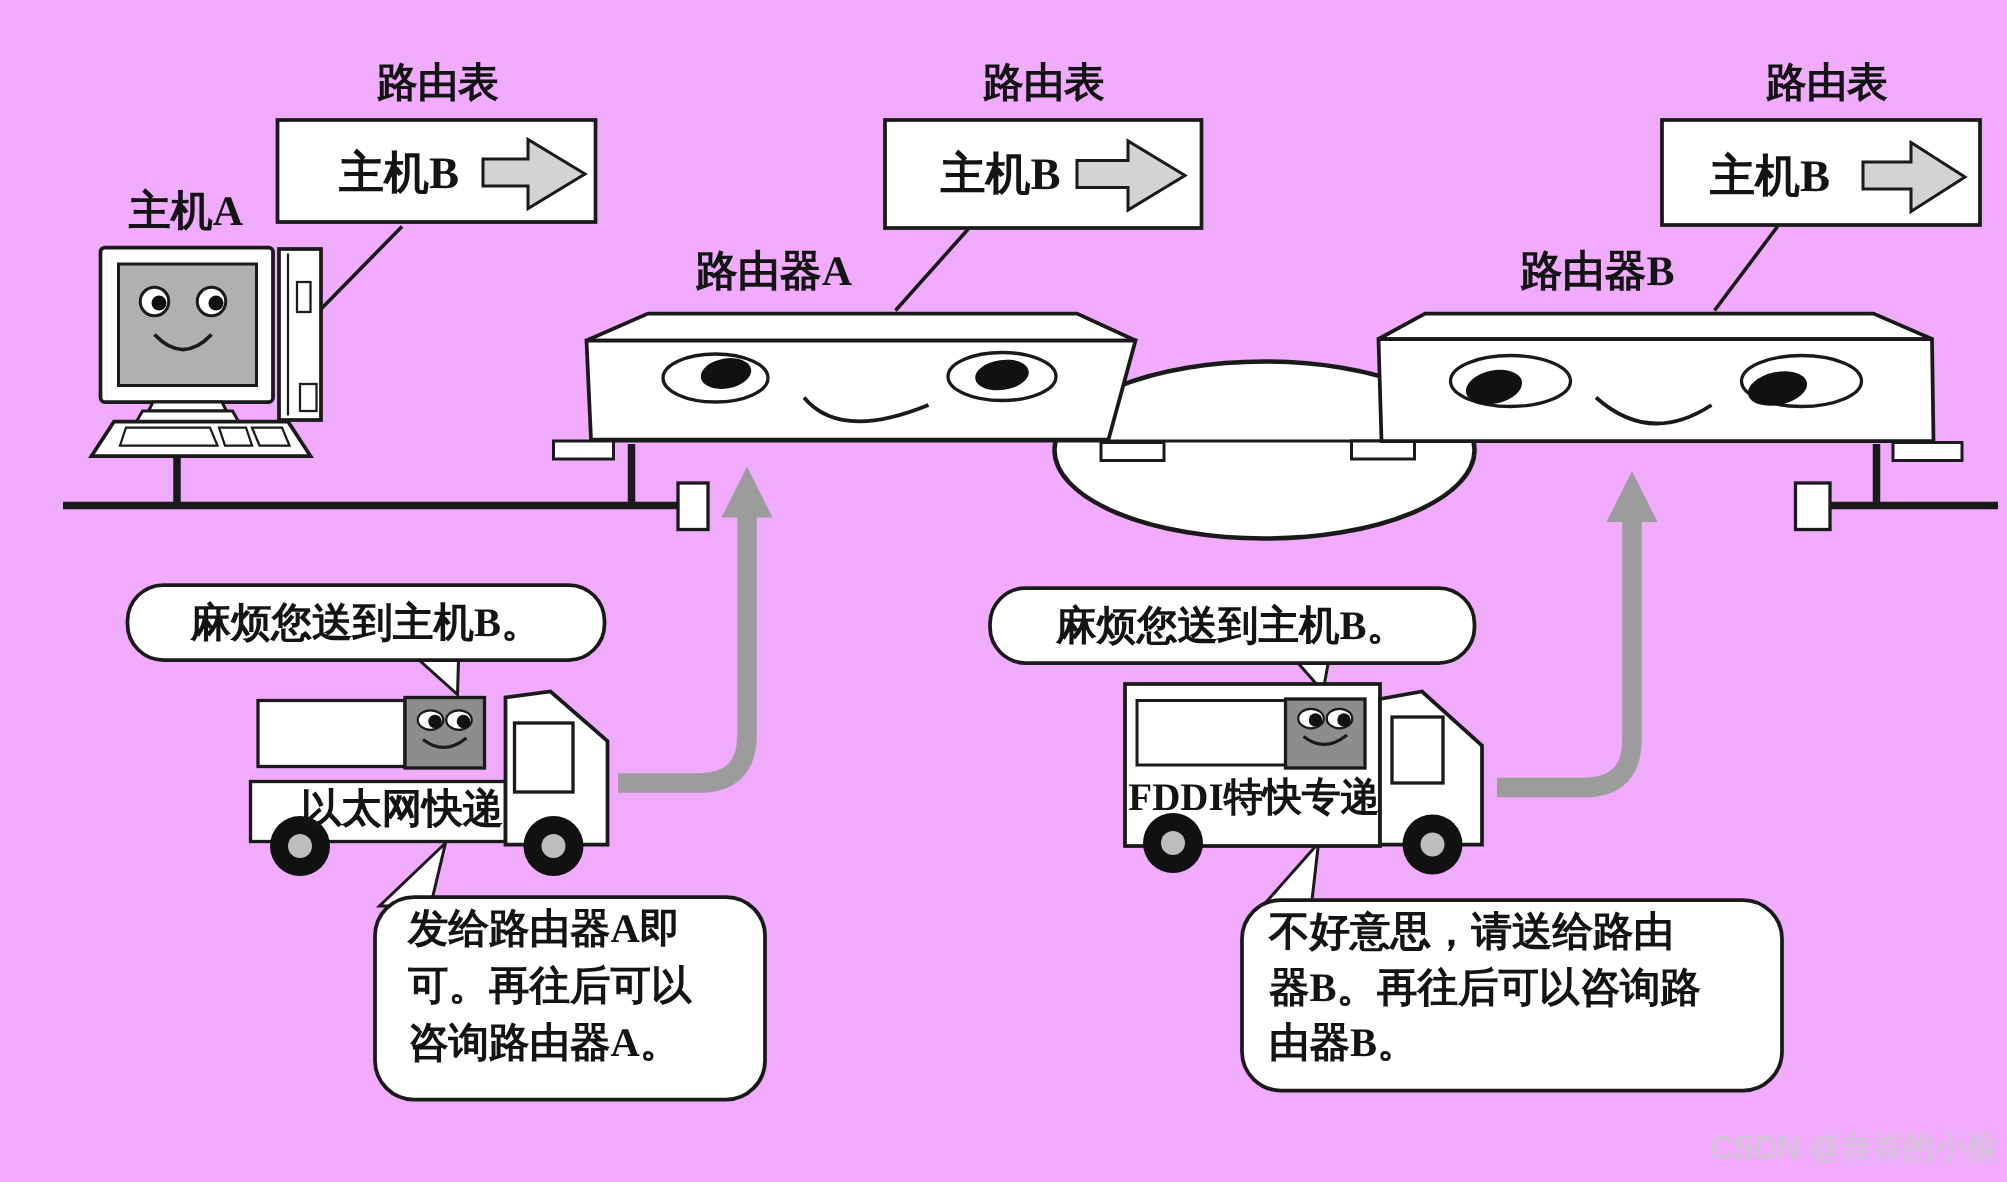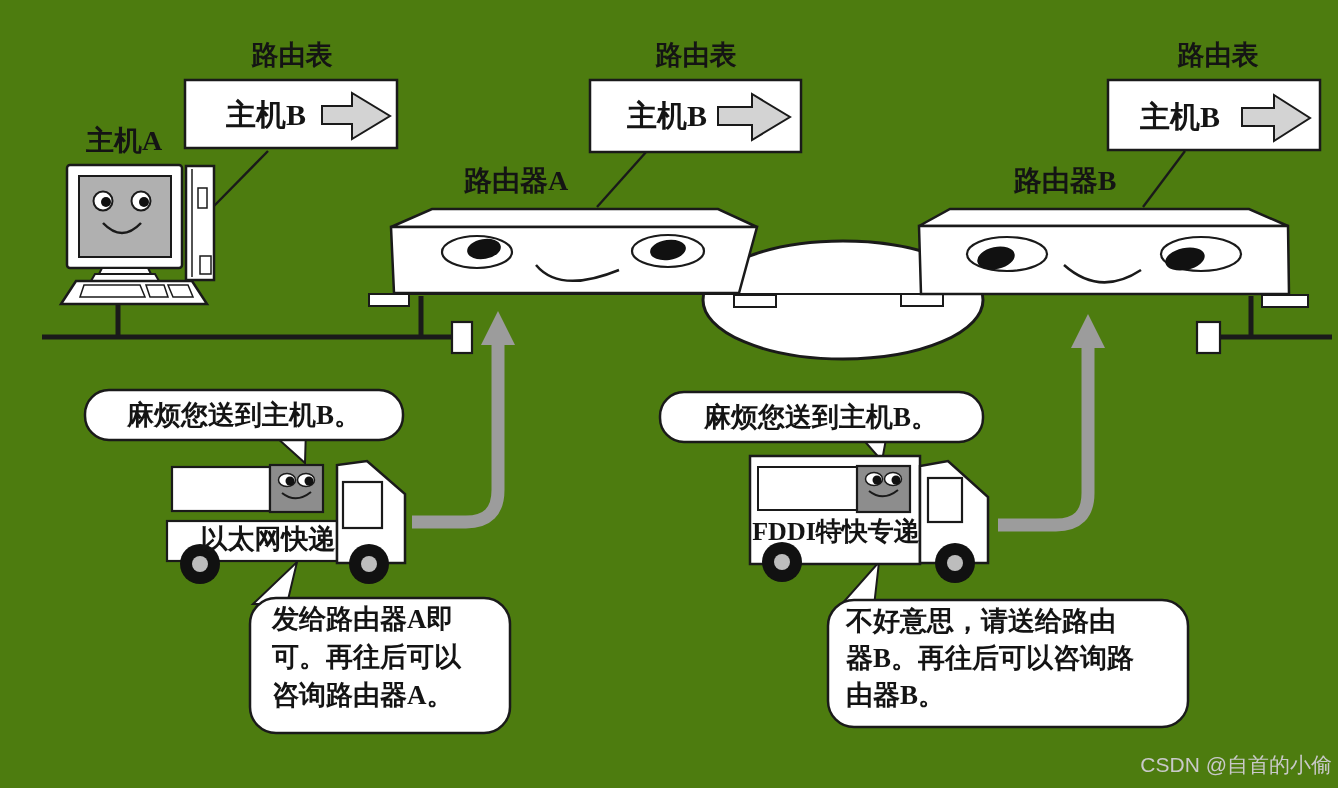--- a/index.html
+++ b/index.html
@@ -1,16 +1,16 @@
 <!DOCTYPE html>
 <html><head>
 <meta charset="utf-8">
 <style>
   html,body{margin:0;padding:0;background:#ffffff;}
-  .stage{position:relative;width:1338px;height:788px;background:#4d7c0f;overflow:hidden;}
+  .stage{position:relative;width:1338px;height:788px;background:#f0abfc;overflow:hidden;}
   svg{display:block;}
   .cjk{font-family:"Liberation Serif","DejaVu Serif",serif;font-weight:600;fill:#141414;}
   .wm{font-family:"Liberation Sans","DejaVu Sans",sans-serif;font-weight:400;fill:#c9c9c9;}
   .ln{stroke:#1a1a1a;fill:none;}
   .shape{stroke:#1a1a1a;fill:#ffffff;}
 </style>
 </head>
 <body>
 
 <div class="stage">

